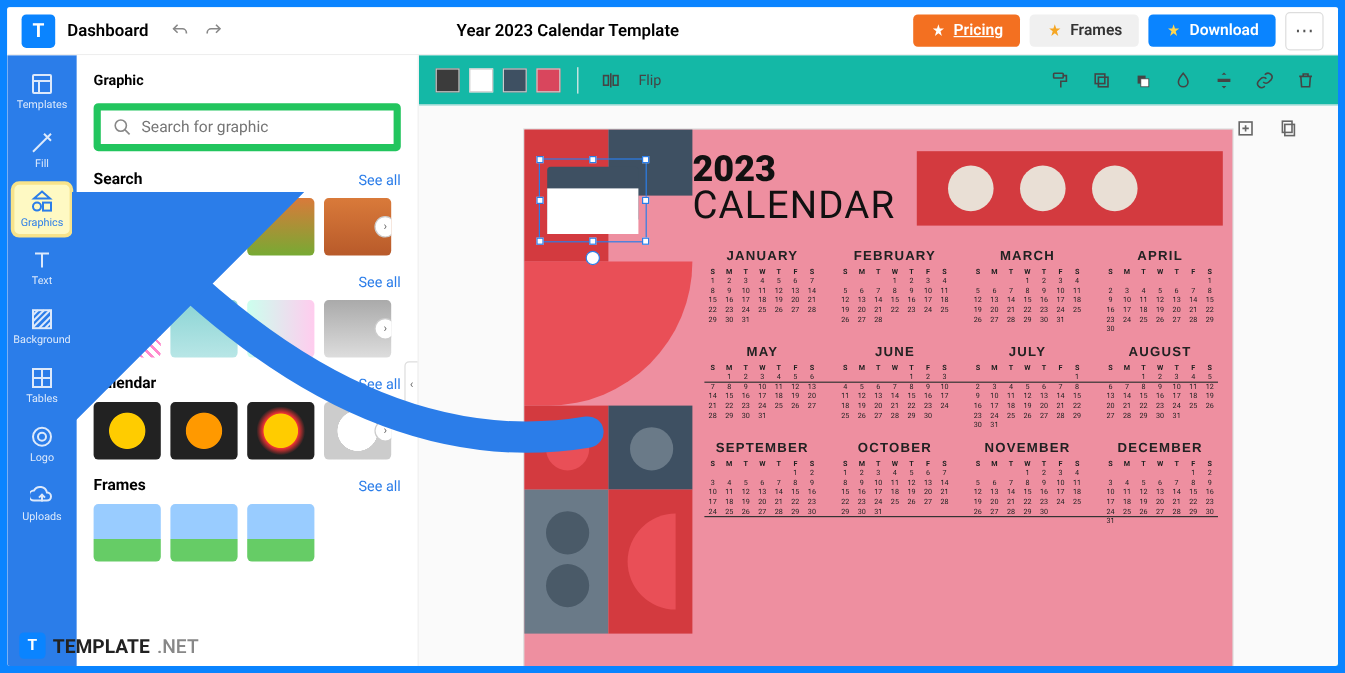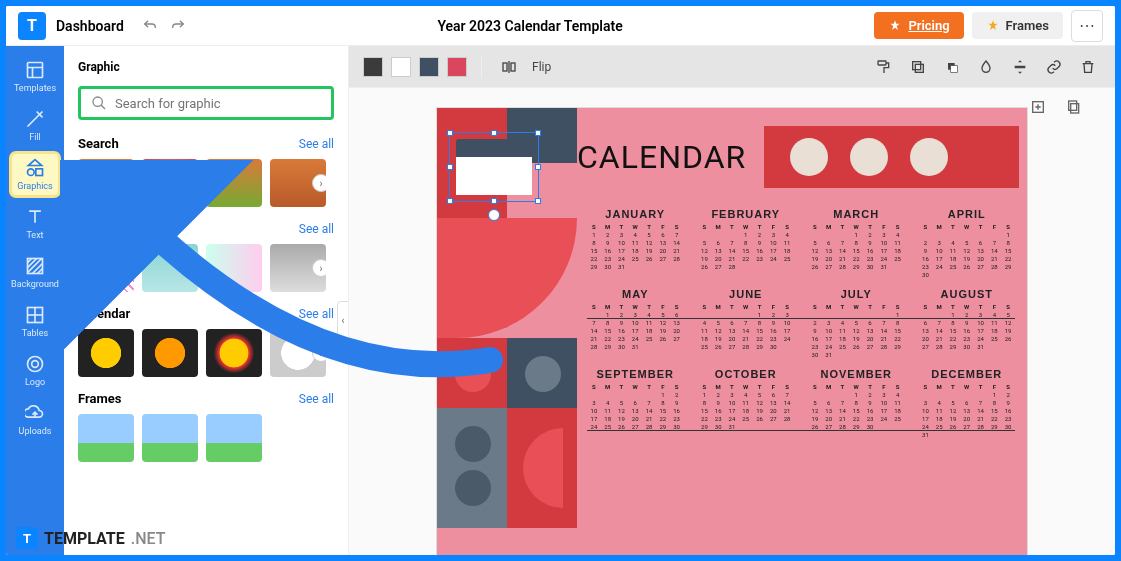--- a/index.html
+++ b/index.html
@@ -15,31 +15,31 @@
 .btn-grey { background:#f0f0f0; color:#333; }
 .btn-blue { background:#0a84ff; color:#fff; }
 .more-btn { width:32px; height:32px; display:flex; align-items:center; justify-content:center; margin-left:8px; border:1px solid #ddd; border-radius:4px; cursor:pointer; color:#555;}
 .body { flex:1; display:flex; overflow:hidden; }
 .rail { width:58px; background:#2b7de9; display:flex; flex-direction:column; align-items:center; padding-top:8px; gap:4px; }
 .rail-item { width:50px; padding:6px 2px; display:flex; flex-direction:column; align-items:center; color:#dce9fb; font-size:9px; cursor:pointer; border-radius:6px; gap:3px;}
 .rail-item.active { background:#fef9c3; color:#2b7de9; outline:3px solid #f7e38b; outline-offset:-2px; }
 .rail-item svg { width:20px; height:20px; }
 .panel { width:285px; background:#fff; border-right:1px solid #eee; padding:14px 14px 0; overflow:hidden; position:relative;}
 .panel h2 { font-size:12px; font-weight:700; margin-bottom:12px; }
-.search { display:flex; align-items:center; border:3px solid #22c55e; border-radius:4px; padding:6px 10px; margin-bottom:16px; gap:8px;}
+.search { display:flex; align-items:center; border:6px solid #22c55e; border-radius:4px; padding:6px 10px; margin-bottom:16px; gap:8px;}
 .search input { border:none; outline:none; flex:1; font-size:13px; }
 .section { margin-bottom:14px; }
 .section-hd { display:flex; justify-content:space-between; align-items:center; margin-bottom:8px;}
 .section-hd h3 { font-size:13px; font-weight:700; }
 .see-all { font-size:12px; color:#2b7de9; cursor:pointer; }
 .thumbs { display:flex; gap:8px; }
 .thumb { width:56px; height:48px; border-radius:4px; background:#f2f2f2; position:relative; overflow:hidden;}
 .scroll-right { position:absolute; right:-4px; top:50%; transform:translateY(-50%); width:18px; height:18px; border-radius:50%; background:#fff; border:1px solid #ccc; display:flex; align-items:center; justify-content:center; font-size:10px; color:#666;}
 .collapse { position:absolute; right:-1px; top:50%; width:12px; height:40px; background:#fff; border:1px solid #ddd; border-radius:4px 0 0 4px; display:flex; align-items:center; justify-content:center; font-size:10px; color:#666; cursor:pointer;}
-.canvas-area { flex:1; background:#e5e5e5; display:flex; flex-direction:column;justify-content:flex-end; }
+.canvas-area { flex:1; background:#14b8a6; display:flex; flex-direction:column;justify-content:flex-end; }
 .toolbar { height:42px; border-bottom:1px solid #eee; display:flex; align-items:center; padding:0 14px; gap:8px;}
 .swatch { width:20px; height:20px; border:1px solid #ccc; cursor:pointer;}
 .tb-sep { width:1px; height:22px; background:#eee; margin:0 6px;}
 .tb-btn { width:26px; height:26px; display:flex; align-items:center; justify-content:center; color:#444; cursor:pointer;}
 .tb-label { font-size:12px; color:#444; margin-left:2px;}
 .canvas { flex:1; background:#fafafa; display:flex; justify-content:center; padding:20px 0 0; position:relative; overflow:hidden;}
 .page-actions { position:absolute; top:6px; right:28px; display:flex; gap:10px;}
 .page { width:590px; height:480px; background:#ee8fa0; position:relative; box-shadow:0 0 0 1px #ddd;}
 .leftdeco { position:absolute; left:0; top:0; width:140px; height:100%; }
 .block { position:absolute; }
@@ -89,20 +89,26 @@
           <path d="M12 2l2 6h6l-5 4 2 7-5-4-5 4 2-7-5-4h6z"></path>
         </svg>
         <span>Pricing</span>
       </div>
     <div class="btn btn-grey">
         <svg width="14" height="14" viewBox="0 0 24 24" fill="#f5a623">
           <path d="M12 2l2 6h6l-5 4 2 7-5-4-5 4 2-7-5-4h6z"></path>
         </svg>
         <span>Frames</span>
       </div>
+    <div class="btn btn-blue">
+        <svg width="14" height="14" viewBox="0 0 24 24" fill="#ffd54f">
+          <path d="M12 2l2 6h6l-5 4 2 7-5-4-5 4 2-7-5-4h6z"></path>
+        </svg>
+        <span>Download</span>
+      </div>
     <div class="more-btn">⋯</div>
   </div>
 
   <div class="body">
 
     <div class="rail">
       <div class="rail-item">
           <svg viewBox="0 0 24 24" fill="none" stroke="currentColor" stroke-width="2">
             <rect x="3" y="3" width="18" height="18" rx="1"></rect>
             <line x1="3" y1="9" x2="21" y2="9"></line>
@@ -327,20 +333,21 @@
             <div class="handle" style="left:-3px;bottom:-3px"></div>
               <div class="handle" style="right:-3px;bottom:-3px"></div>
             <div class="handle" style="left:50%;top:-3px;margin-left:-3px"></div>
               <div class="handle" style="left:50%;bottom:-3px;margin-left:-3px"></div>
             <div class="handle" style="top:50%;left:-3px;margin-top:-3px"></div>
               <div class="handle" style="top:50%;right:-3px;margin-top:-3px"></div>
             <div style="position:absolute;left:50%;bottom:-20px;width:12px;height:12px;margin-left:-6px;border:1px solid #2b7de9;border-radius:50%;background:#fff"></div>
           </div>
           <div class="topbar">
             <div class="title-col">
+              <div class="title-year">2023</div>
               <div class="title-cal">CALENDAR</div>
             </div>
             <div class="redbar">
               <div class="circ"></div>
               <div class="circ"></div>
               <div class="circ"></div>
             </div>
           </div>
           <div class="divider" style="top:210px"></div>
           <div class="divider" style="top:322px"></div>

